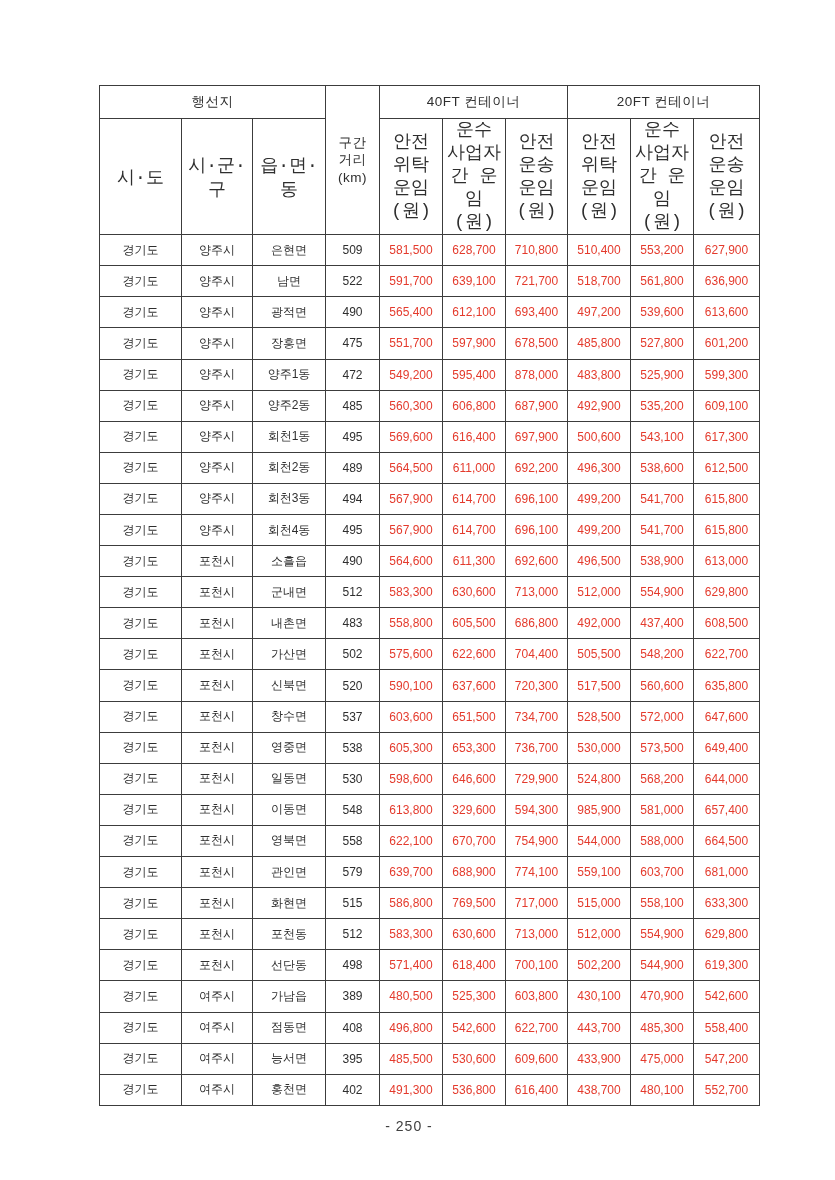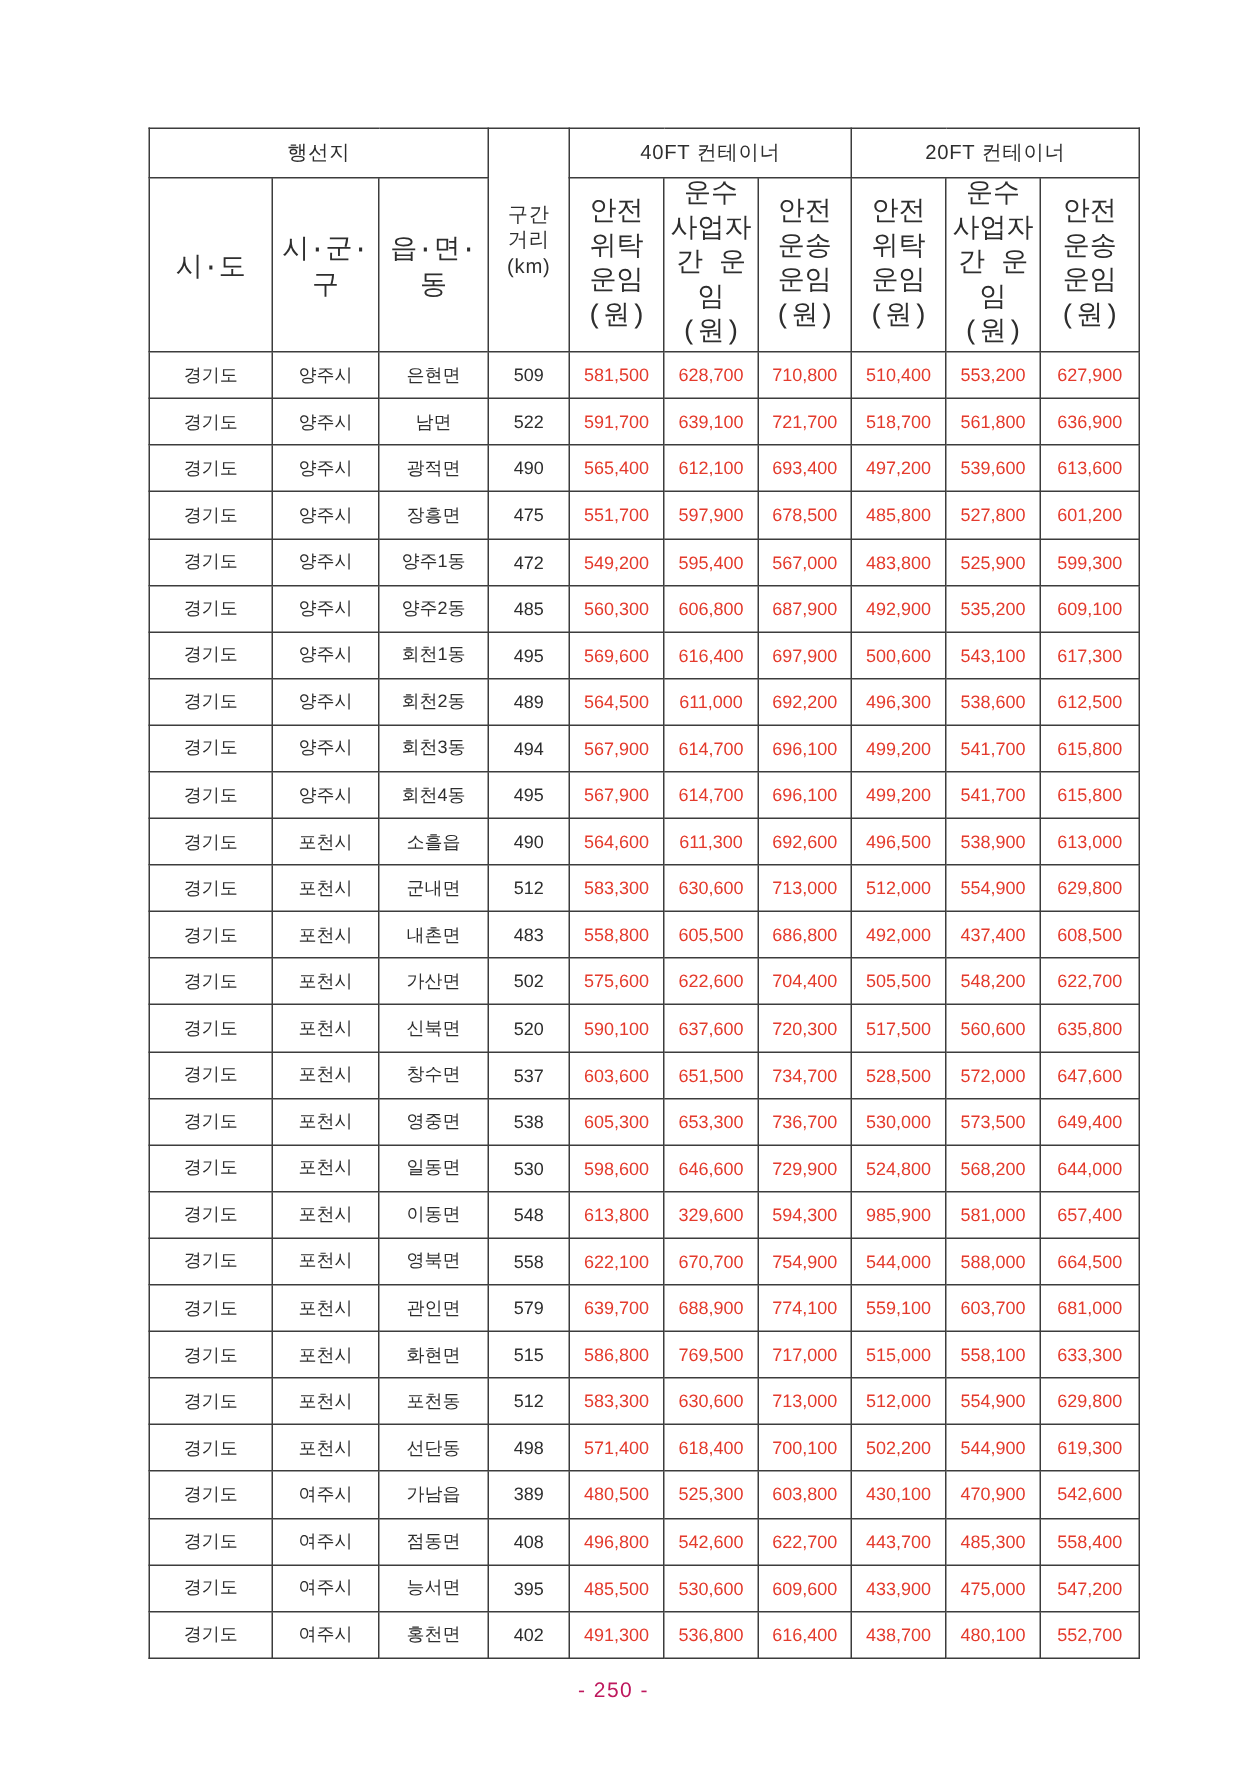--- a/index.html
+++ b/index.html
@@ -24,21 +24,21 @@
     font-weight:normal;
     color:var(--text-black);
   }
   .fare-table thead tr.group-row th{height:33px;font-size:13.5px;letter-spacing:0.5px;}
   .fare-table thead tr.cols-row th{height:77px;font-size:18px;font-family:Liberation Mono, monospace;}
   .pre{white-space:pre-line;line-height:1.28;}
   .fare-table tbody td{height:31.1px;font-size:12px;}
   .fare-table tbody td.fare{color:var(--fare-red);}
   .page-footer{
     position:absolute;left:0;top:1118px;width:818px;
-    text-align:center;font-size:14px;color:#be185d;letter-spacing:1px;
+    text-align:center;font-size:14px;color:#404040;letter-spacing:1px;
   }
 </style>
 </head>
 <body>
 
 <table class="fare-table">
   <colgroup>
     <col style="width:82px">
       <col style="width:71px">
       <col style="width:73px">
@@ -138,21 +138,21 @@
         <td class="fare">527,800</td>
         <td class="fare">601,200</td>
       </tr>
       <tr>
         <td>경기도</td>
         <td>양주시</td>
         <td>양주1동</td>
         <td>472</td>
         <td class="fare">549,200</td>
         <td class="fare">595,400</td>
-        <td class="fare">567,000</td>
+        <td class="fare">878,000</td>
         <td class="fare">483,800</td>
         <td class="fare">525,900</td>
         <td class="fare">599,300</td>
       </tr>
       <tr>
         <td>경기도</td>
         <td>양주시</td>
         <td>양주2동</td>
         <td>485</td>
         <td class="fare">560,300</td>

